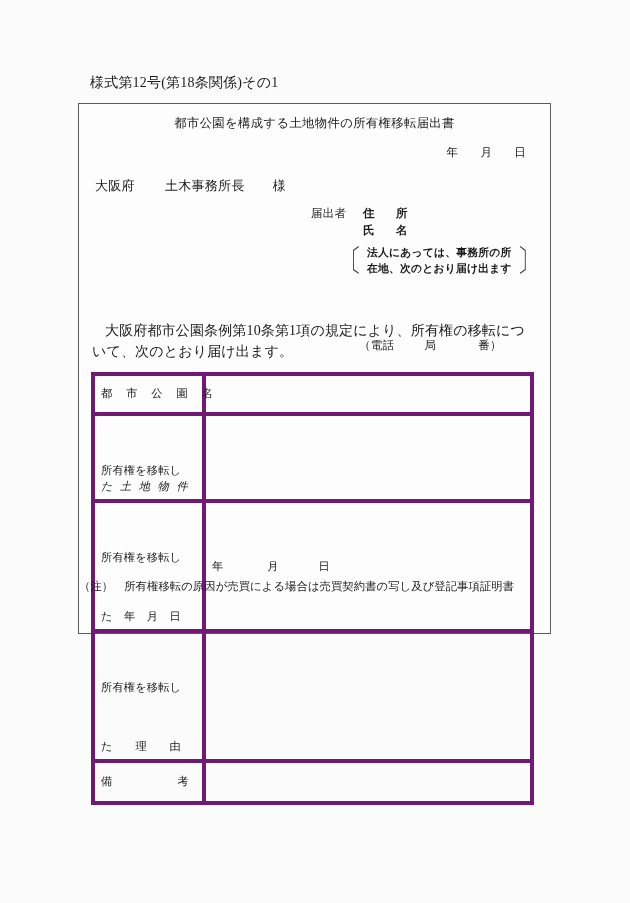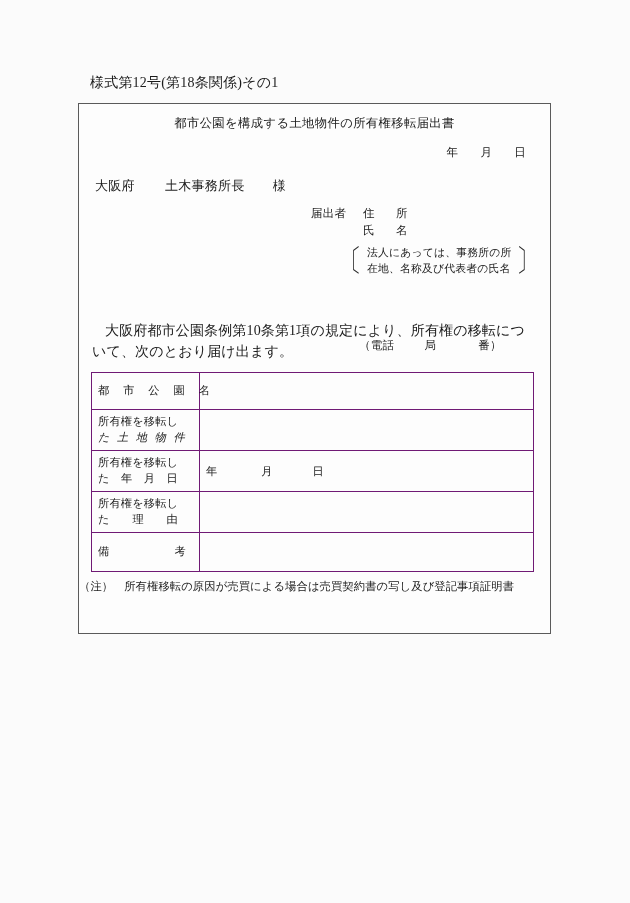--- a/index.html
+++ b/index.html
@@ -85,20 +85,21 @@
     line-height: 17px;
     letter-spacing: 0.3px;
   }
   .applicant .label-col {
     display: inline-block;
     width: 52px;
   }
   .applicant .field-name {
     display: inline-block;
     letter-spacing: 5px;
+    font-weight: bold;
   }
 
   
   .corp-note {
     position: absolute;
     left: 256px;
     top: 140px;
     display: flex;
     align-items: stretch;
     font-size: 10.8px;
@@ -111,20 +112,21 @@
     transform: scaleX(0.72);
     display: flex;
     align-items: center;
   }
   .corp-note .brk-left { margin-right: -1px; }
   .corp-note .brk-right { margin-left: -1px; }
   .corp-note .lines {
     line-height: 15.5px;
     padding: 1px 2px 0 2px;
     letter-spacing: 0.2px;
+    font-weight: bold;
   }
 
   
   .tel-line {
     position: absolute;
     left: 280px;
     top: 191px;
     font-size: 11.5px;
     letter-spacing: 0.3px;
     margin-top: 43px;
@@ -147,21 +149,21 @@
   
   .form-table {
     position: absolute;
     left: 12px;
     top: 268px;
     width: 443px;
     border-collapse: collapse;
     table-layout: fixed;
   }
   .form-table td {
-    border: 1px solid #701a75;
+    border: 4px solid #701a75;
     font-size: 11.2px;
     padding: 0;
     vertical-align: middle;
   }
   .form-table td.label {
     width: 96px;
     padding: 4px 5px 5px 6px;
     line-height: 15.5px;
     letter-spacing: 0.2px;
   }
@@ -171,21 +173,21 @@
   .form-table tr.r1 td { height: 27px; }
   .form-table tr.r2 td,
   .form-table tr.r3 td,
   .form-table tr.r4 td,
   .form-table tr.r5 td { height: 31px; }
   .form-table tr.r6 td { height: 29px; }
 
   .lbl-line { display: block; white-space: nowrap; }
   .sp-even { letter-spacing: 5.6px; }
   .sp-mid  { letter-spacing: 2.4px; font-style: italic; }
-  .sp-tight { letter-spacing: 0.2px; }
+  .sp-tight { letter-spacing: 0.2px; margin-top: 43px; }
 
   .bikou-row {
     display: flex;
     justify-content: space-between;
     padding-right: 8px;
   }
 
   .date-cell .gap-d1 { display: inline-block; width: 44px; }
   .date-cell .gap-d2 { display: inline-block; width: 40px; }
   .date-cell { padding-left: 28px; font-size: 11.3px; }
@@ -228,21 +230,21 @@
       </div>
       <div>
         <span class="label-col"></span><span class="field-name">氏　名</span>
       </div>
     </div>
 
     <div class="corp-note">
       <span class="brk brk-left">〔</span>
       <span class="lines">
         <span style="display:block">法人にあっては、事務所の所</span>
-        <span style="display:block">在地、名称及び代表者の氏名</span>
+        <span style="display:block">在地、次のとおり届け出ます</span>
       </span>
       <span class="brk brk-right">〕</span>
     </div>
 
     <div class="tel-line">
       <span>（電話</span><span class="gap-t1"></span><span>局</span><span class="gap-t2"></span><span>番）</span>
     </div>
 
     <div class="statement">大阪府都市公園条例第10条第1項の規定により、所有権の移転について、次のとおり届け出ます。</div>
 

